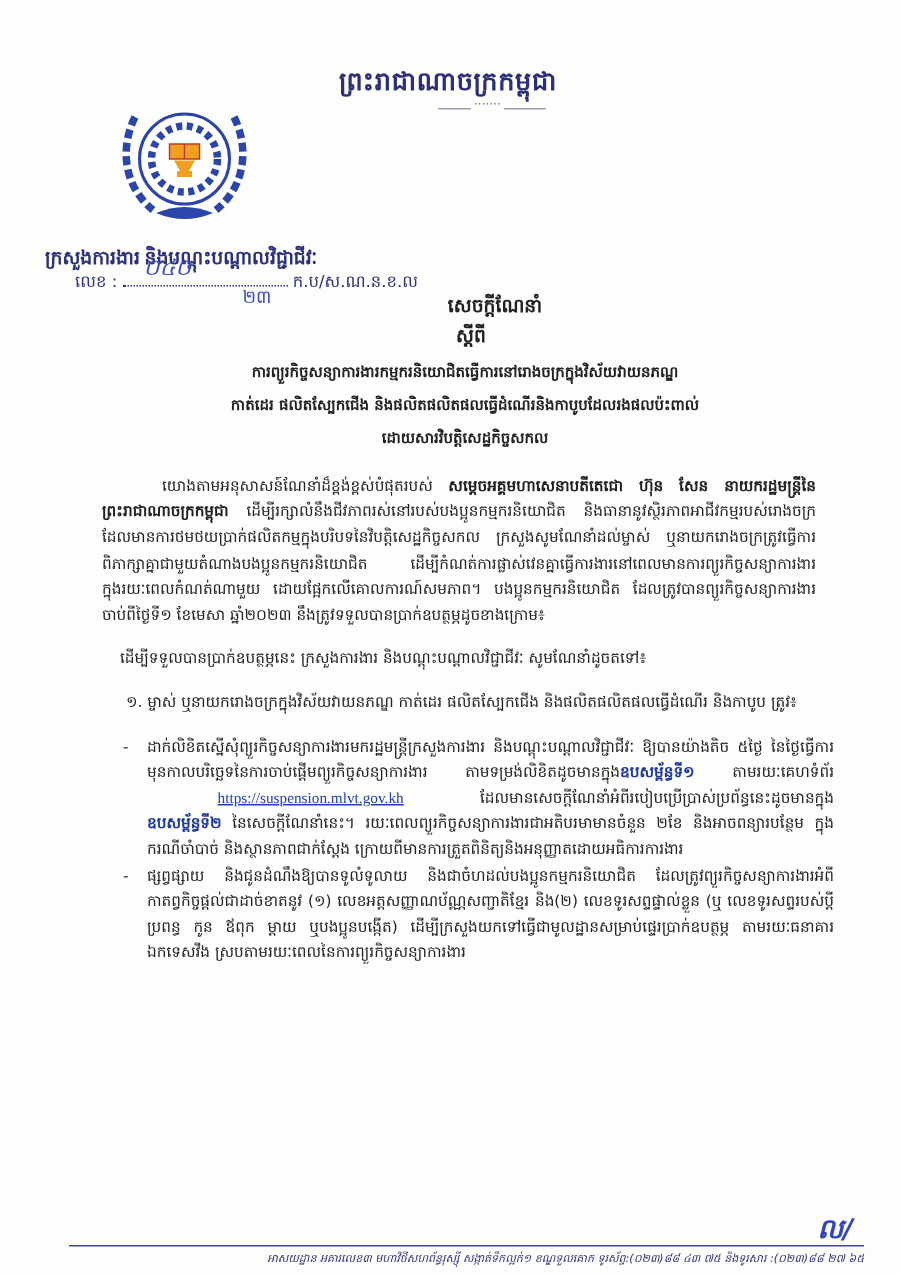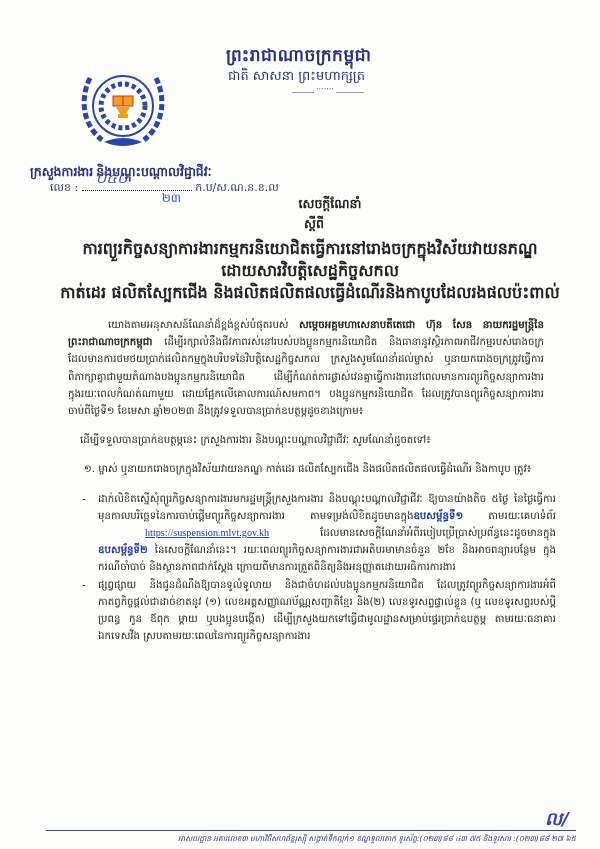--- a/index.html
+++ b/index.html
@@ -24,21 +24,21 @@
   .ministry { position: absolute; left: 30px; top: 160px; color: #2c2f7a; font-weight: bold; font-size: 12.5px; line-height: 16px; font-family: Liberation Serif, serif; }
   .ref { position: absolute; left: 50px; top: 176px; font-size: 11px; color: #2c2f7a; line-height: 16px; white-space: nowrap; }
   .ref .dots { display: inline-block; width: 110px; border-bottom: 1px dotted #2c2f7a; position: relative; height: 10px; vertical-align: baseline; }
   .ref .hand { position: absolute; left: 14px; top: -10px; font-size: 15px; color: #3a4fb8; font-style: italic; }
   .ref .hand2 { position: absolute; left: 80px; top: 10px; font-size: 12px; color: #3a4fb8; }
 
   .doc-type { position: absolute; left: 0; width: 600px; text-align: center; font-weight: bold; font-size: 12.5px; color: #222; }
   .doc-type.t1 { top: 192px; left: 30px; }
   .doc-type.t2 { top: 212px; left: 14px; }
 
-  .title { position: absolute; left: 40px; width: 540px; text-align: center; font-weight: bold; color: #222; font-size: 16px; line-height: 22px; top: 234px; }
+  .title { position: absolute; left: 40px; width: 540px; text-align: center; font-weight: bold; color: #222; font-size: 10px; line-height: 22px; top: 234px; }
 
   .body { position: absolute; left: 56px; width: 500px; top: 300px; font-size: 10.2px; line-height: 17.2px; color: #222; text-align: justify; }
   .body p { margin: 12px; }
   .body .indent { text-indent: 40px; }
   .body b { font-weight: bold; }
   .bullets { margin: 0; padding: 0 0 0 26px; list-style: none; }
   .bullets li { position: relative; padding-left: 16px; }
   .bullets li::before { content: "-"; position: absolute; left: 0; top: 0; }
   .annex { color: #1f3aa0; font-weight: bold; }
   .link { color: #2240b0; text-decoration: underline; font-family: "Liberation Serif", serif; margin-left: 47px; }
@@ -66,41 +66,40 @@
       <line x1="47" y1="38" x2="47" y2="48" stroke="#c0392b" stroke-width="1"></line>
       <path d="M40 49 L54 49 L50 56 L44 56 Z" fill="#f0a020"></path>
       <rect x="42" y="56" width="10" height="4" fill="#f0a020"></rect>
 
       <path d="M28 84 Q47 76 66 84 Q47 92 28 84 Z" fill="#2b45a8"></path>
     </svg>
   </div>
 
   <div class="kingdom">
     <div class="k1">ព្រះរាជាណាចក្រកម្ពុជា</div>
-    <div class="k2">ជាតិ សាសនា ព្រះមហាក្សត្រ</div>
     <div class="divider"></div>
   </div>
 
   <div class="ministry">ក្រសួងការងារ និងបណ្តុះបណ្តាលវិជ្ជាជីវៈ</div>
   <div class="ref">
     <span>លេខ :</span>
     <span class="dots">
       <span class="hand">០៤០</span>
       <span class="hand2">២៣</span>
     </span>
     <span>ក.ប/ស.ណ.ន.ខ.ល</span>
   </div>
 
   <div class="doc-type t1">សេចក្តីណែនាំ</div>
   <div class="doc-type t2">ស្តីពី</div>
 
   <div class="title">
     <div>ការព្យួរកិច្ចសន្យាការងារកម្មករនិយោជិតធ្វើការនៅរោងចក្រក្នុងវិស័យវាយនភណ្ឌ</div>
+    <div>កាត់ដេរ ផលិតស្បែកជើង និងផលិតផលិតផលធ្វើដំណើរនិងកាបូបដែលរងផលប៉ះពាល់</div>
     <div>ដោយសារវិបត្តិសេដ្ឋកិច្ចសកល</div>
-    <div>កាត់ដេរ ផលិតស្បែកជើង និងផលិតផលិតផលធ្វើដំណើរនិងកាបូបដែលរងផលប៉ះពាល់</div>
   </div>
 
   <div class="body">
     <p class="indent"><span>យោងតាមអនុសាសន៍ណែនាំដ៏ខ្ពង់ខ្ពស់បំផុតរបស់ </span><b>សម្តេចអគ្គមហាសេនាបតីតេជោ ហ៊ុន សែន នាយករដ្ឋមន្ត្រីនៃព្រះរាជាណាចក្រកម្ពុជា</b><span> ដើម្បីរក្សាលំនឹងជីវភាពរស់នៅរបស់បងប្អូនកម្មករនិយោជិត និងធានានូវស្ថិរភាពអាជីវកម្មរបស់រោងចក្រដែលមានការថមថយប្រាក់ផលិតកម្មក្នុងបរិបទនៃវិបត្តិសេដ្ឋកិច្ចសកល ក្រសួងសូមណែនាំដល់ម្ចាស់ ឬនាយករោងចក្រត្រូវធ្វើការពិភាក្សាគ្នាជាមួយតំណាងបងប្អូនកម្មករនិយោជិត ដើម្បីកំណត់ការផ្លាស់វេនគ្នាធ្វើការងារនៅពេលមានការព្យួរកិច្ចសន្យាការងារក្នុងរយៈពេលកំណត់ណាមួយ ដោយផ្អែកលើគោលការណ៍សមភាព។ បងប្អូនកម្មករនិយោជិត ដែលត្រូវបានព្យួរកិច្ចសន្យាការងារចាប់ពីថ្ងៃទី១ ខែមេសា ឆ្នាំ២០២៣ នឹងត្រូវទទួលបានប្រាក់ឧបត្ថម្ភដូចខាងក្រោម៖</span></p>
     <ul class="bullets">
     </ul>
     <p class="indent" style="text-indent:12px">ដើម្បីទទួលបានប្រាក់ឧបត្ថម្ភនេះ ក្រសួងការងារ និងបណ្តុះបណ្តាលវិជ្ជាជីវៈ សូមណែនាំដូចតទៅ៖</p>
     <p style="padding-left:16px">
       <span>១.</span>
       <span>ម្ចាស់ ឬនាយករោងចក្រក្នុងវិស័យវាយនភណ្ឌ កាត់ដេរ ផលិតស្បែកជើង និងផលិតផលិតផលធ្វើដំណើរ និងកាបូប ត្រូវ៖</span>

